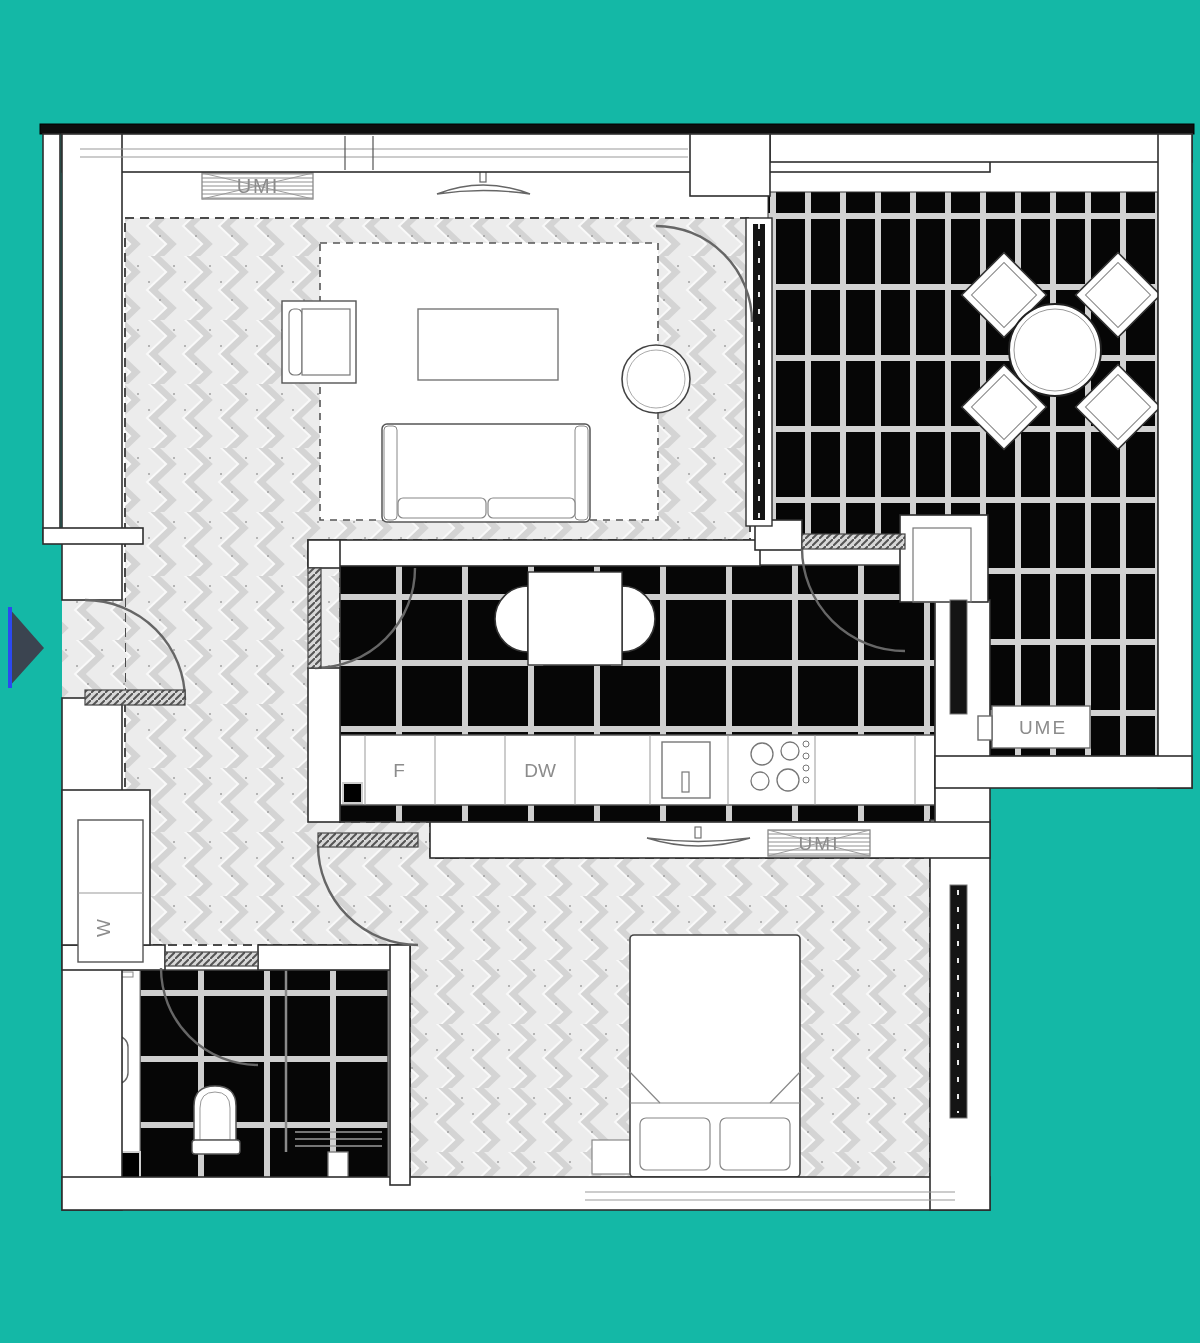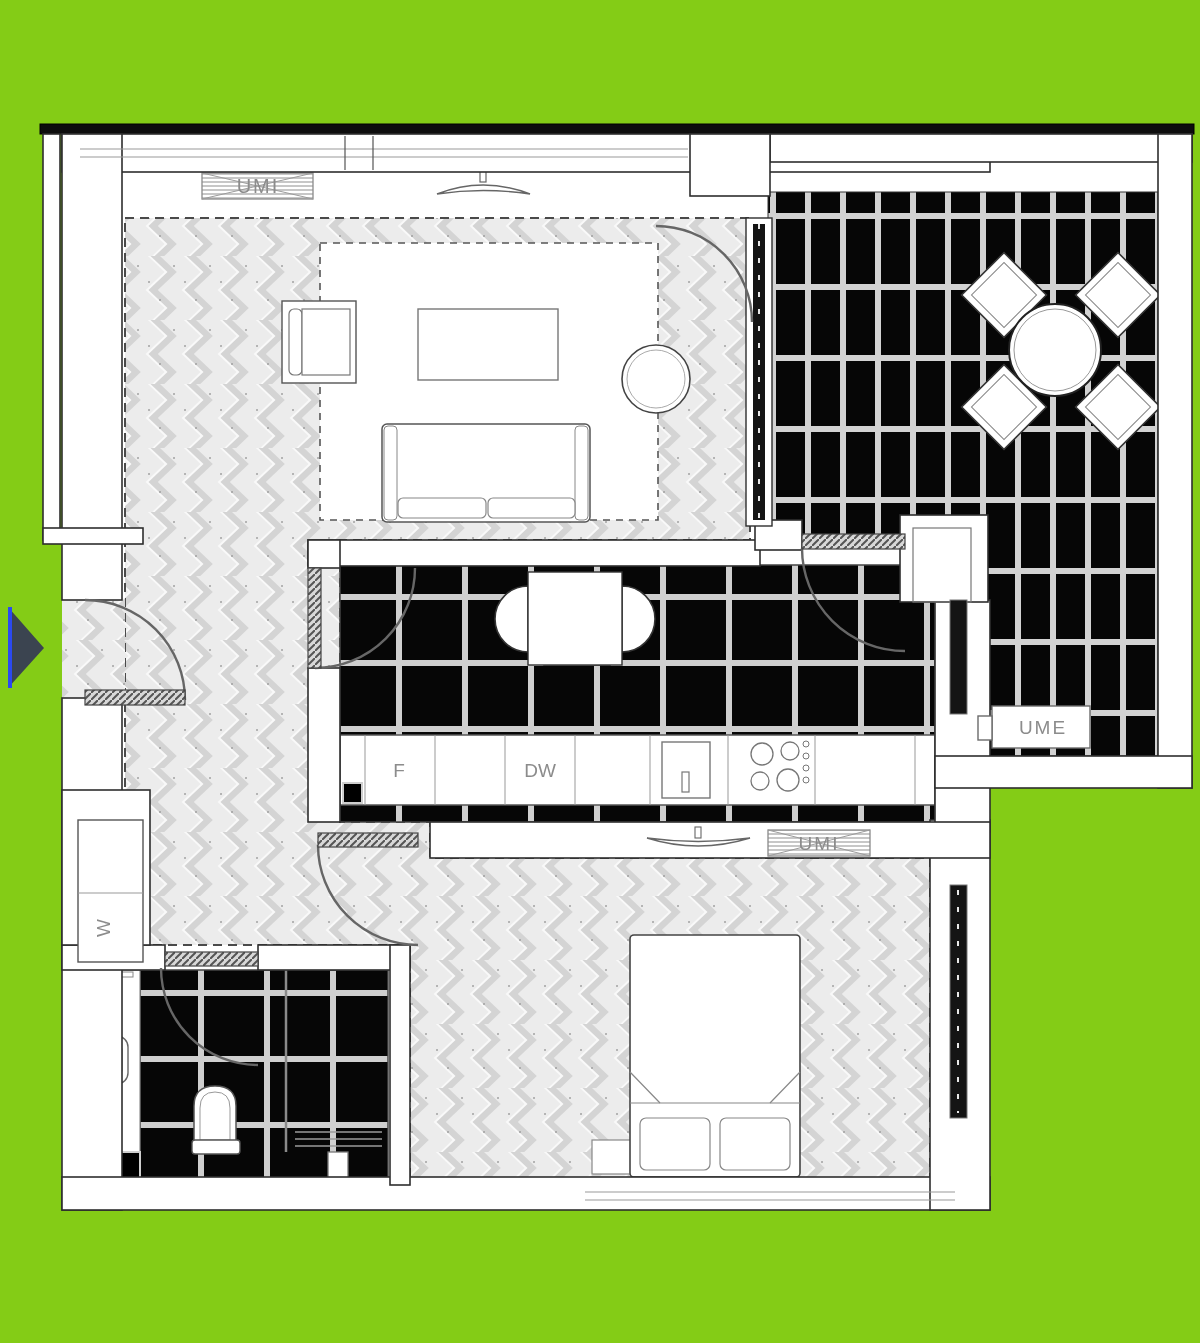--- a/index.html
+++ b/index.html
@@ -1,16 +1,16 @@
 <!DOCTYPE html>
 <html><head>
 <meta charset="utf-8">
 <style>
   html,body{margin:0;padding:0;background:#000;}
-  .stage{position:relative;width:1200px;height:1343px;background:#84cc16;overflow:hidden;
+  .stage{position:relative;width:1200px;height:1343px;background:#14b8a6;overflow:hidden;
          font-family:"Liberation Sans", sans-serif;}
   svg{position:absolute;left:0;top:0;}
   text{font-family:"Liberation Sans", sans-serif;fill:#8c8c8c;}
   .lbl{letter-spacing:2px;}
 </style>
 </head>
 <body>
 
 <div class="stage">
 <svg width="1200" height="1343" viewBox="0 0 1200 1343">

